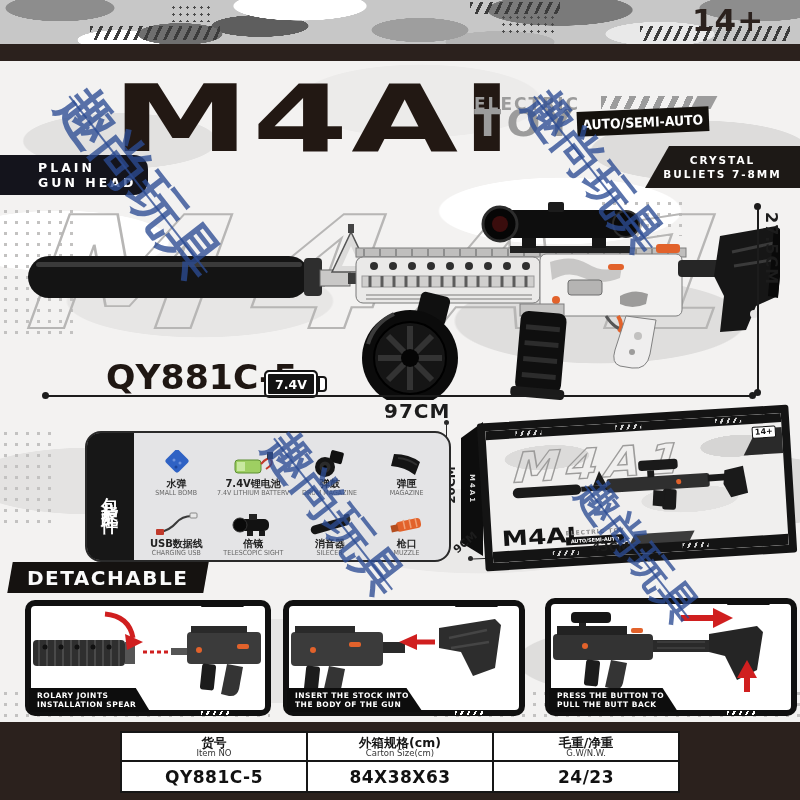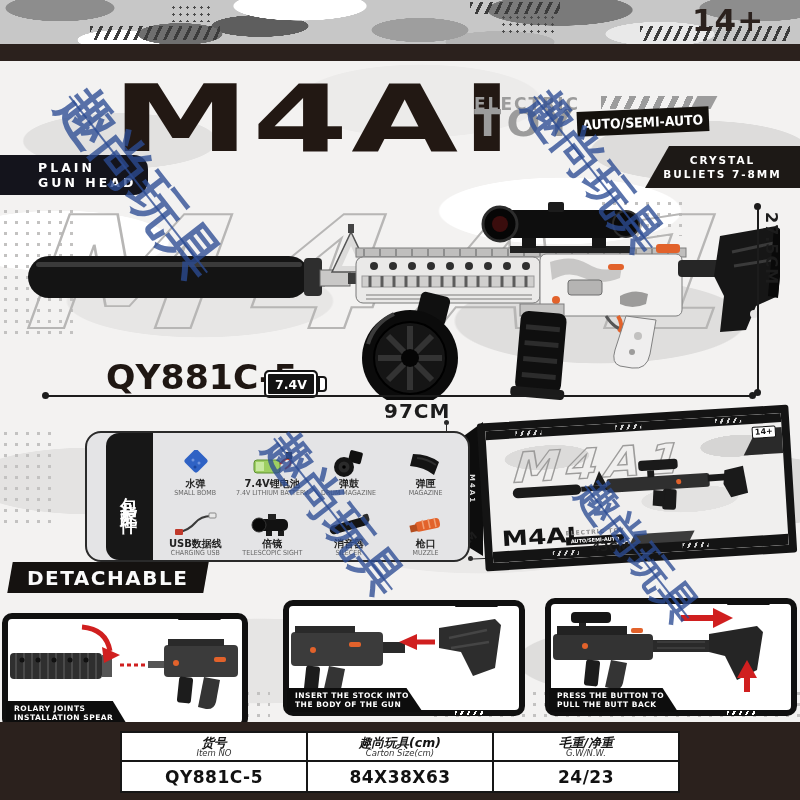--- a/index.html
+++ b/index.html
@@ -74,21 +74,21 @@
   .batt-badge span{color:#fff;font-size:12.5px;font-weight:900;}
   .batt-nub{left:318px;top:376px;width:5px;height:12px;background:#fff;border:2px solid #141414;border-radius:0 4px 4px 0;z-index:3;}
   .dim-hline{left:45px;top:395px;width:708px;border-top:2.5px solid #1c1c1c;z-index:3;}
   .dim-vline{left:757px;top:207px;height:185px;border-left:2.5px solid #1c1c1c;z-index:3;}
   .dot{width:7px;height:7px;border-radius:50%;background:#1c1c1c;z-index:3;}
   .len-label{left:384px;top:399px;font-size:20px;font-weight:900;letter-spacing:1px;color:#1c1c1c;z-index:3;}
   .ht-label{left:762px;top:212px;font-size:16px;font-weight:900;color:#1c1c1c;writing-mode:vertical-rl;letter-spacing:1px;z-index:3;}
 
   
   .acc-panel{left:85px;top:431px;width:362px;height:127px;background:#e4e4e6;border:2px solid #2a2a2a;
-             border-radius:16px;z-index:5;display:flex;padding-left:19px;}
+             border-radius:16px;z-index:5;display:flex;}
   .acc-tab{width:47px;height:100%;background:#171717;border-radius:13px 0 0 13px;flex:none;
            display:flex;align-items:center;justify-content:center;}
   .acc-tab span{writing-mode:vertical-rl;text-orientation:upright;color:#fff;font-size:17px;font-weight:700;letter-spacing:7px;}
   .acc-grid{flex:1;display:grid;grid-template-columns:repeat(4,1fr);grid-template-rows:1fr 1fr;padding:3px 4px;}
   .acc-cell{display:flex;flex-direction:column;align-items:center;justify-content:flex-end;overflow:hidden;}
   .acc-zh{font-size:10px;font-weight:700;color:#222;line-height:11px;white-space:nowrap;}
   .acc-en{font-size:7px;color:#666;line-height:8px;white-space:nowrap;transform:scaleX(0.9);}
 
   
   .box-illus{left:455px;top:410px;width:340px;height:158px;z-index:4;}
@@ -130,21 +130,21 @@
   .step .wmarks{position:absolute;bottom:-5px;right:34px;width:30px;height:4px;
                 background:repeating-linear-gradient(115deg,#fff 0 2px,transparent 2px 6px);}
   .caption{position:absolute;left:-2px;bottom:-2px;background:#0d0d0d;clip-path:polygon(0 0,88% 0,100% 100%,0 100%);
            display:flex;flex-direction:column;align-items:flex-start;justify-content:center;padding:3px 14px 3px 8px;}
   .caption div{color:#fff;font-size:7.5px;font-weight:700;letter-spacing:0.5px;line-height:9px;white-space:nowrap;}
 
   
   .bottom-band{left:0;top:722px;width:800px;height:78px;background:#2b211d;z-index:6;}
   .spec-table{left:120px;top:731px;width:560px;background:#fff;border:2px solid #161616;z-index:7;box-sizing:border-box;}
   .spec-row{display:flex;}
-  .spec-row.hdr{height:27px;border-bottom:2px solid #161616;font-style:italic;}
+  .spec-row.hdr{height:27px;border-bottom:2px solid #161616;}
   .spec-row.val{height:29px;}
   .spec-cell{flex:1;border-right:2px solid #161616;display:flex;flex-direction:column;align-items:center;justify-content:center;overflow:hidden;}
   .spec-cell:last-child{border-right:none;}
   .spec-zh{font-size:12.5px;font-weight:700;color:#151515;line-height:13px;white-space:nowrap;}
   .spec-en{font-size:8.5px;color:#333;line-height:9px;white-space:nowrap;}
   .spec-val{font-size:17px;font-weight:700;color:#111;letter-spacing:0.5px;}
 
   
   .wmark{color:rgba(44,76,148,0.78);font-weight:700;white-space:nowrap;z-index:9;
          text-decoration:line-through;text-decoration-thickness:2px;transform-origin:left top;}
@@ -417,21 +417,21 @@
   <div class="abs sdot" style="left:468px;top:556px;"></div>
   <div class="abs sdot" style="left:774px;top:542px;"></div>
   <div class="abs dim-20">20CM</div>
   <div class="abs dim-9">9CM</div>
   <div class="abs dim-43">43CM</div>
 
   <div class="abs detach-badge">
       <span>DETACHABLE</span>
     </div>
 
-  <div class="abs step" style="left:2px;top:600px;width:234px;height:104px;margin-top:13px;">
+  <div class="abs step" style="left:25px;top:600px;width:234px;height:104px;">
     <div class="notch"></div><div class="wmarks"></div>
     <svg width="234" height="92" viewBox="0 0 234 92">
       <rect x="2" y="34" width="92" height="26" rx="4" fill="#2f2f2f"></rect>
       <path d="M8 34v26M16 34v26M24 34v26M32 34v26M40 34v26M48 34v26M56 34v26M64 34v26M72 34v26M80 34v26M88 34v26" stroke="#4a4a4a" stroke-width="2"></path>
       <circle cx="14" cy="41" r="2.5" fill="#111"></circle>
         <circle cx="30" cy="41" r="2.5" fill="#111"></circle>
         <circle cx="46" cy="41" r="2.5" fill="#111"></circle>
         <circle cx="62" cy="41" r="2.5" fill="#111"></circle>
         <circle cx="78" cy="41" r="2.5" fill="#111"></circle>
       <rect x="94" y="36" width="10" height="22" fill="#555"></rect>
@@ -499,21 +499,21 @@
   </div>
 
   <div class="abs bottom-band"></div>
   <div class="abs spec-table">
     <div class="spec-row hdr">
       <div class="spec-cell">
         <div class="spec-zh">货号</div>
         <div class="spec-en">Item NO</div>
       </div>
       <div class="spec-cell">
-        <div class="spec-zh">趣尚玩具(cm)</div>
+        <div class="spec-zh">外箱规格(cm)</div>
         <div class="spec-en">Carton Size(cm)</div>
       </div>
       <div class="spec-cell">
         <div class="spec-zh">毛重/净重</div>
         <div class="spec-en">G.W/N.W.</div>
       </div>
     </div>
     <div class="spec-row val">
       <div class="spec-cell">
           <div class="spec-val">QY881C-5</div>

